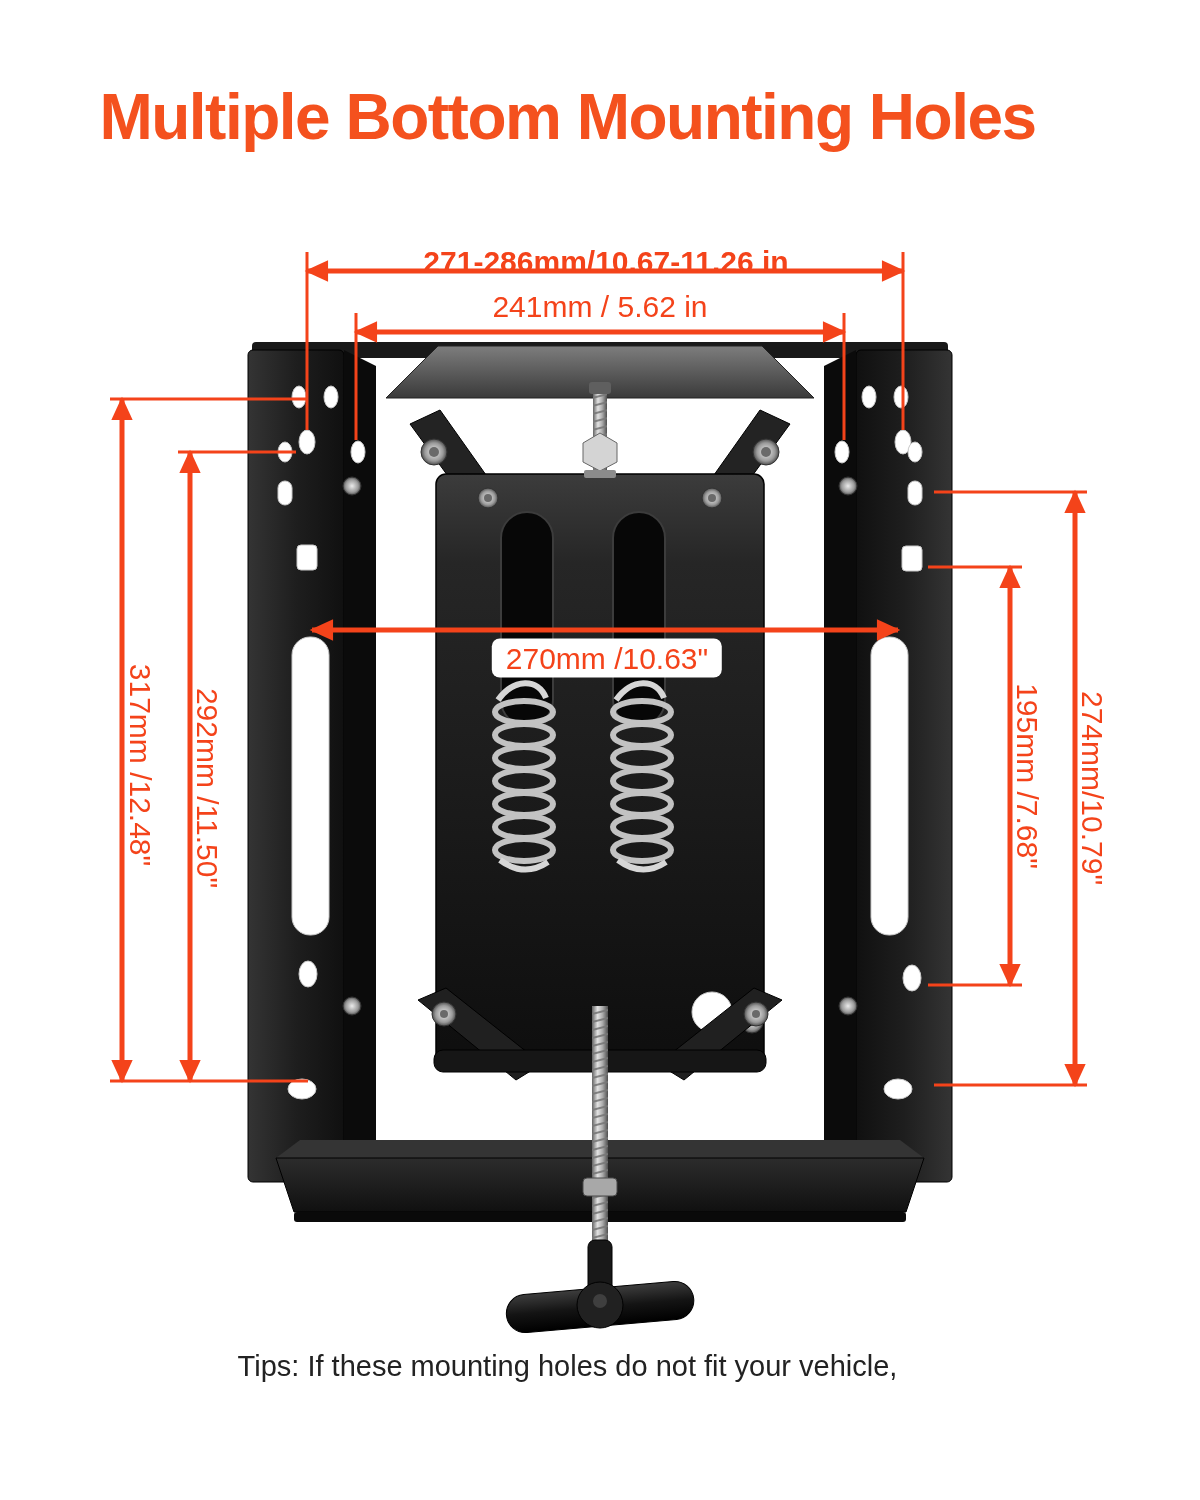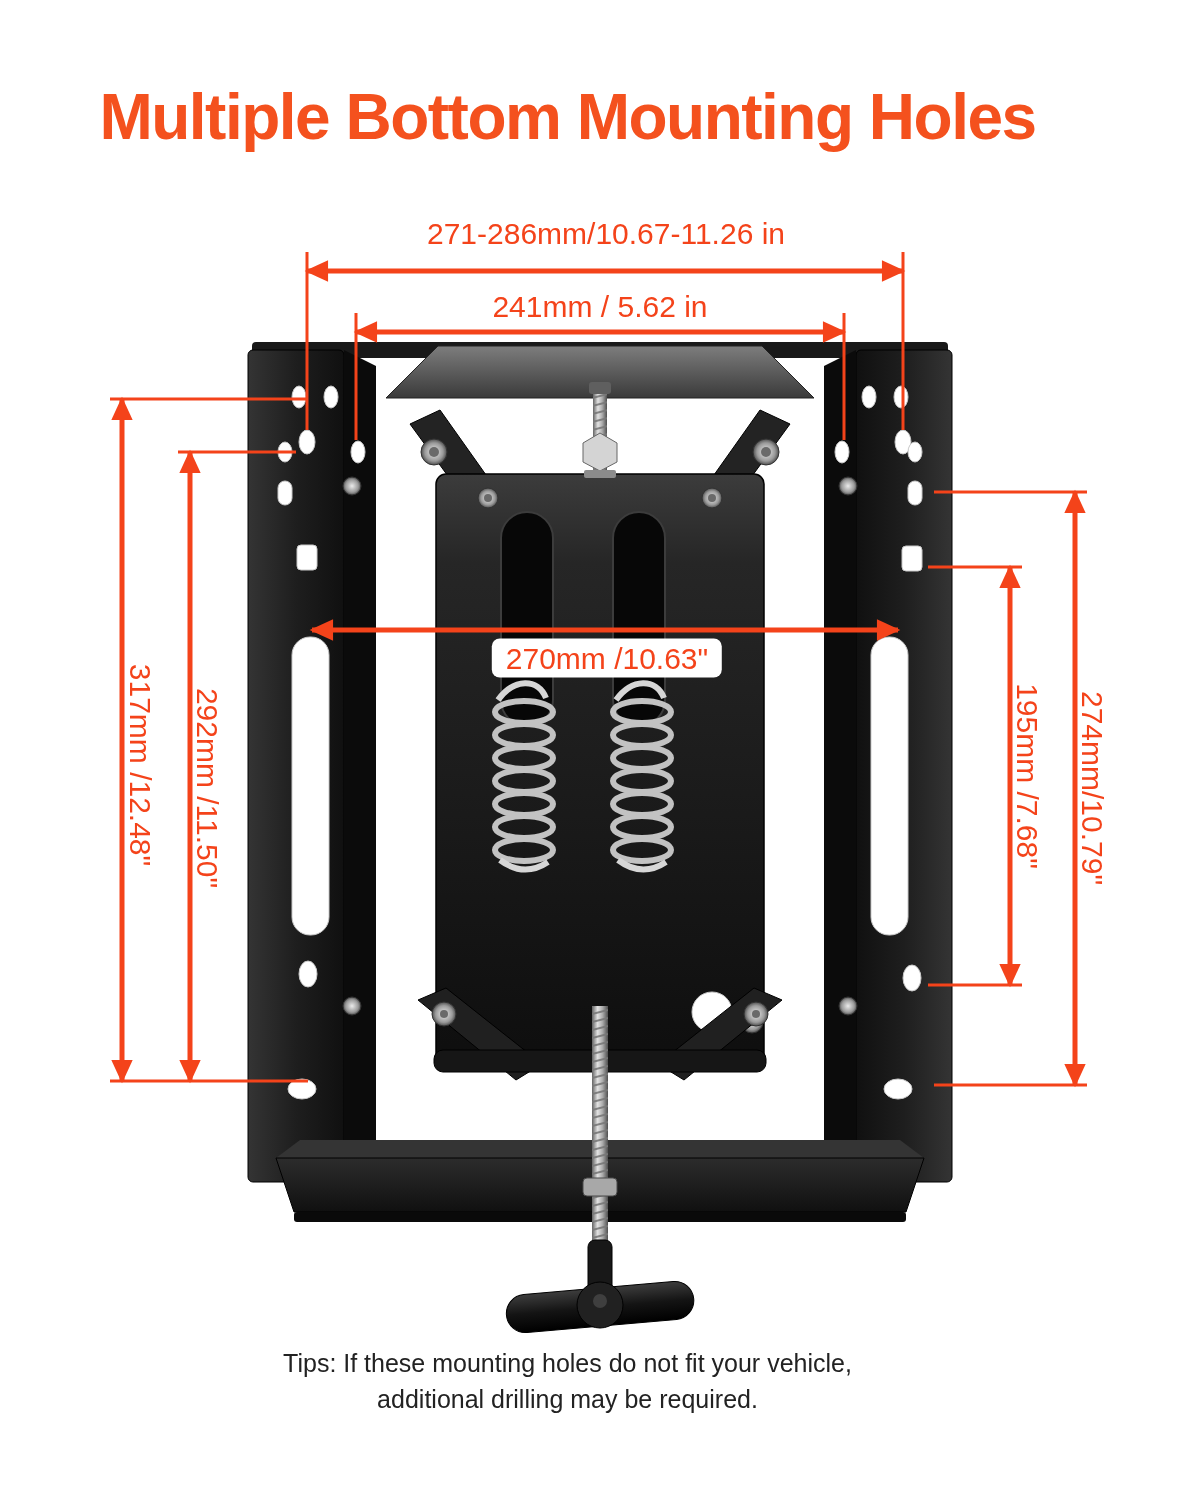--- a/index.html
+++ b/index.html
@@ -43,21 +43,21 @@
     background: #ffffff;
     padding: 3px 14px;
     border-radius: 8px;
   }
   .tips {
     position: absolute;
     top: 1346px;
     left: 0;
     width: 100%;
     text-align: center;
-    font-size: 25px;
+    font-size: 29px;
     line-height: 1.42;
     color: var(--text, #222222);
   }
   .dim-line { stroke: var(--accent, #F4431A); stroke-width: 5; fill: none; }
   .ext-line { stroke: var(--accent, #F4431A); stroke-width: 3; fill: none; }
   .arrowhead { fill: var(--accent, #F4431A); }
   .hole { fill: #ffffff; stroke: #c9c9c9; stroke-width: 1; }
 </style>
 </head>
 <body>
@@ -266,26 +266,25 @@
       <line class="ext-line" x1="928" y1="567" x2="1022" y2="567"></line>
       <line class="ext-line" x1="928" y1="985" x2="1022" y2="985"></line>
       <line class="dim-line" x1="1010" y1="567" x2="1010" y2="985" marker-start="url(#arrow)" marker-end="url(#arrow)"></line>
 
       <line class="ext-line" x1="934" y1="492" x2="1087" y2="492"></line>
       <line class="ext-line" x1="934" y1="1085" x2="1087" y2="1085"></line>
       <line class="dim-line" x1="1075" y1="492" x2="1075" y2="1085" marker-start="url(#arrow)" marker-end="url(#arrow)"></line>
     </g>
   </svg>
 
-  <div class="dim-label" style="left:606px; top:233px;">271-286mm/10.67-11.26 in</div>
+  <div class="dim-label" style="left:606px; top:261px;font-weight:bold;">271-286mm/10.67-11.26 in</div>
   <div class="dim-label" style="left:600px; top:306px;">241mm / 5.62 in</div>
   <div class="dim-label boxed" style="left:607px; top:658px;">270mm /10.63"</div>
   <div class="dim-label vertical" style="left:140px; top:765px;">317mm /12.48"</div>
   <div class="dim-label vertical" style="left:207px; top:788px;">292mm /11.50"</div>
   <div class="dim-label vertical" style="left:1027px; top:776px;">195mm /7.68"</div>
   <div class="dim-label vertical" style="left:1092px; top:788px;">274mm/10.79"</div>
 
   <div class="tips">
     <div>Tips: If these mounting holes do not fit your vehicle,</div>
-    <div>additional drilling may be required.</div>
   </div>
 
 </div>
 
 </body></html>

